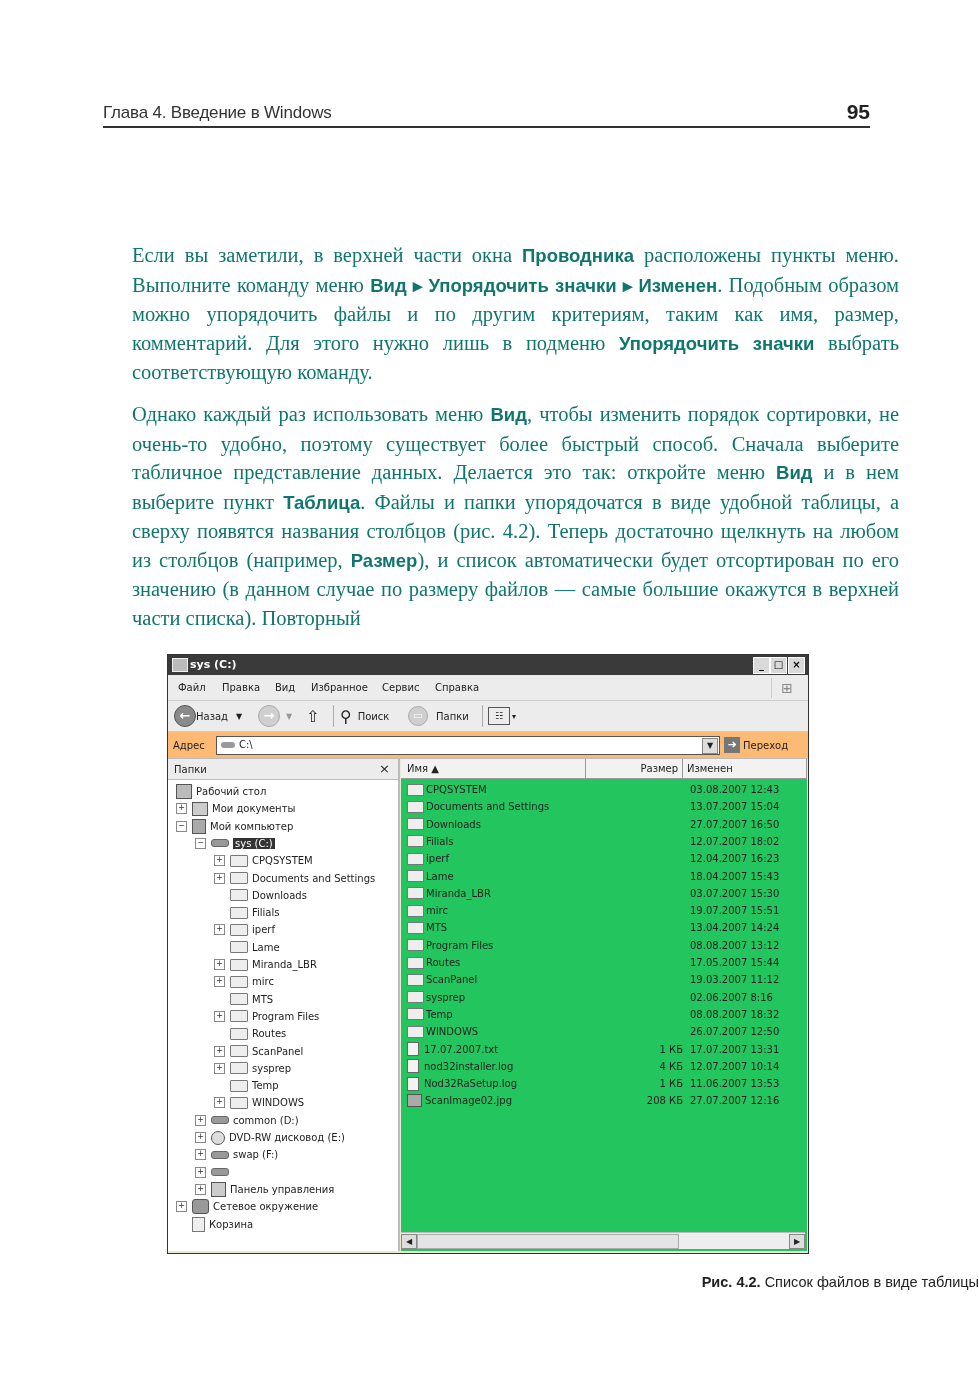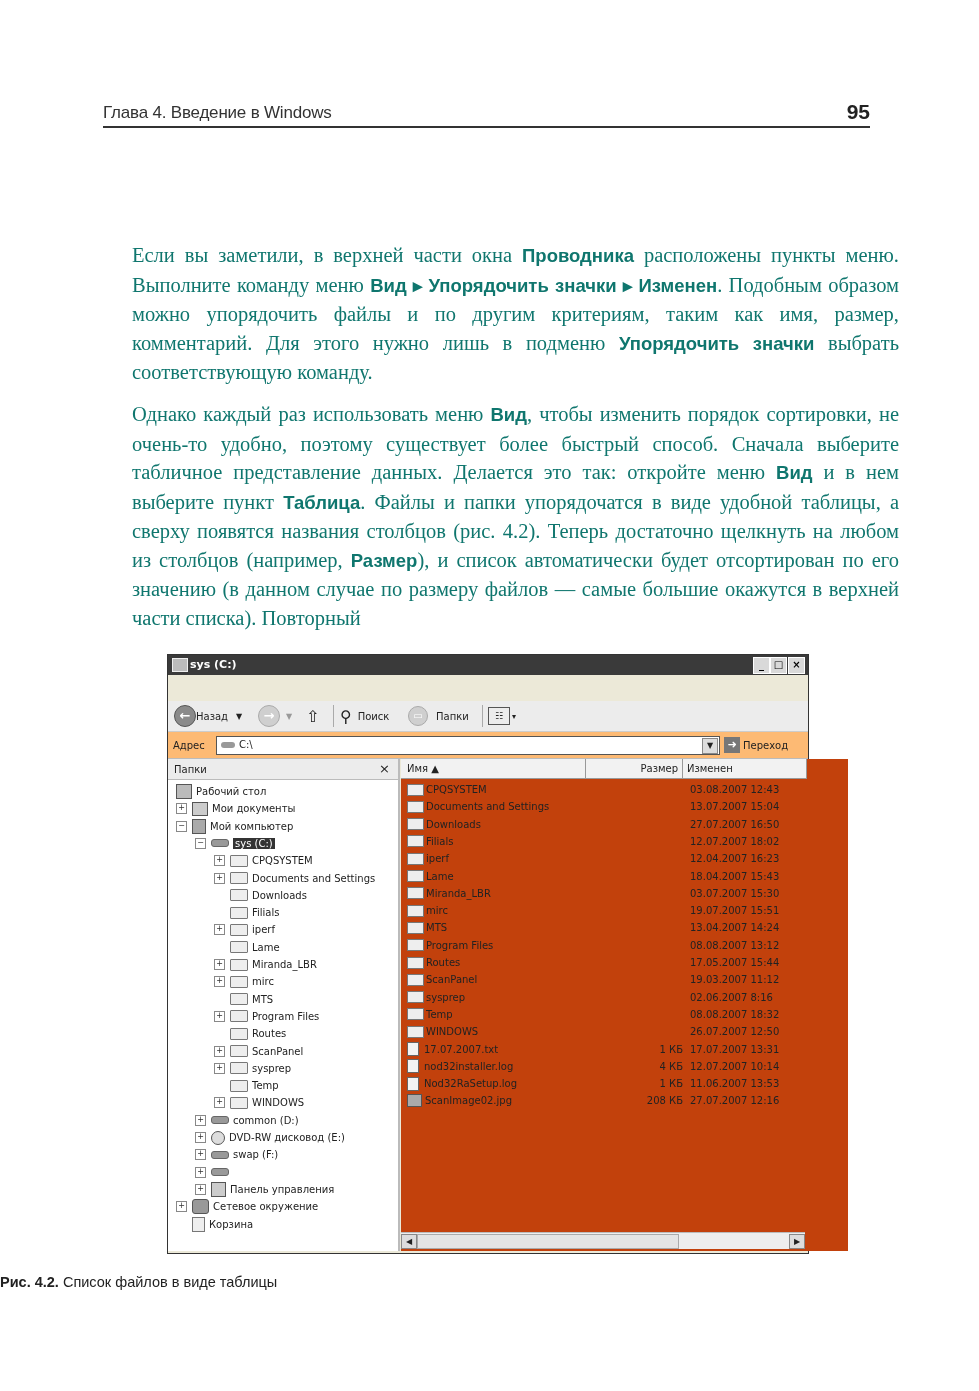--- a/index.html
+++ b/index.html
@@ -52,34 +52,34 @@
   .ico.drive { height: 6px; background: #999; border-radius: 3px; border: 1px solid #666; }
   .ico.pc { background: #aaa; border: 1px solid #555; width: 12px; height: 13px; }
   .ico.desk { background: #bbb; border: 1px solid #555; width: 14px; height: 13px; }
   .ico.docs { background: #ccc; border: 1px solid #555; width: 14px; height: 12px; }
   .ico.cd { background: #ddd; border: 1px solid #555; border-radius: 50%; width: 12px; height: 12px; }
   .ico.panel { background: #ccc; border: 1px solid #555; width: 13px; height: 13px; }
   .ico.net { background: #999; border: 1px solid #555; width: 15px; height: 13px; border-radius: 3px; }
   .ico.bin { background: #eee; border: 1px solid #777; width: 11px; height: 13px; }
   .tree-item .lbl.sel { background: #333; color: #fff; padding: 0 2px; }
 
-  .list { position: absolute; left: 233px; top: 104px; width: 406px; height: 492px; background: #c2410c; padding-left: 41px; }
+  .list { position: absolute; left: 233px; top: 104px; width: 406px; height: 492px; background: #22c55e; }
   .list .colhdr { position: absolute; top: 0; height: 19px; border-bottom: 1px solid #999; border-right: 1px solid #999; background: #f2f2f2; font-size: 10px; line-height: 19px; }
   .row { position: absolute; left: 6px; width: 395px; height: 17px; font-size: 10px; line-height: 17px; white-space: nowrap; }
   .row .nm { position: absolute; left: 0; display: flex; align-items: center; }
   .row .sz { position: absolute; left: 180px; width: 96px; text-align: right; }
   .row .dt { position: absolute; left: 283px; }
   .ico.file { width: 10px; height: 12px; border: 1px solid #666; background: #f3f3f3; margin-right: 5px; }
   .ico.img { width: 13px; height: 11px; border: 1px solid #555; background: #aaa; margin-right: 3px; }
   .ico.rowfolder { width: 15px; height: 10px; border: 1px solid #777; background: #eee; margin-right: 2px; }
   .hscroll { position: absolute; left: 0; bottom: 2px; width: 404px; height: 16px; background: #eee; border-top: 1px solid #bbb; }
   .hscroll .arr { position: absolute; top: 1px; width: 14px; height: 13px; border: 1px solid #888; background: #ddd; font-size: 8px; text-align: center; line-height: 13px; }
   .hscroll .thumb { position: absolute; left: 16px; top: 1px; width: 260px; height: 13px; background: #e4e4e4; border: 1px solid #aaa; }
 
-  .caption { position: absolute; left: 0; width: 979px; top: 1266px; text-align: left; font-family: "Liberation Sans", sans-serif; font-size: 14.5px; color: #222; }
+  .caption { position: absolute; left: 0; width: 979px; top: 1266px; text-align: right; font-family: "Liberation Sans", sans-serif; font-size: 14.5px; color: #222; }
   .caption b { font-weight: bold; }
 </style>
 </head>
 <body>
 
 <div class="page">
 
   <div class="running-head">
     <span class="chapter">Глава 4. Введение в Windows</span>
     <span class="pagenum">95</span>
@@ -91,20 +91,29 @@
 
   <div class="win">
     <div class="titlebar">
       <span class="ticon"></span>
       <span class="ttext">sys (C:)</span>
       <span class="wbtn" style="left:585px">_</span>
       <span class="wbtn" style="left:602px">□</span>
       <span class="wbtn" style="left:620px">×</span>
     </div>
 
+    <div class="menubar">
+      <span class="mi" style="left:10px">Файл</span>
+      <span class="mi" style="left:54px">Правка</span>
+      <span class="mi" style="left:107px">Вид</span>
+      <span class="mi" style="left:143px">Избранное</span>
+      <span class="mi" style="left:214px">Сервис</span>
+      <span class="mi" style="left:267px">Справка</span>
+      <span class="xplogo">⊞</span>
+    </div>
 
     <div class="toolbar">
       <div class="tb" style="left:6px">
         <span class="circ">←</span>
         <span style="">Назад</span>
         <span style="margin-left:8px;font-size:8px">▼</span>
       </div>
       <div class="tb" style="left:90px">
         <span class="circ dim">→</span>
         <span style="margin-left:6px;font-size:8px;color:#999">▼</span>

